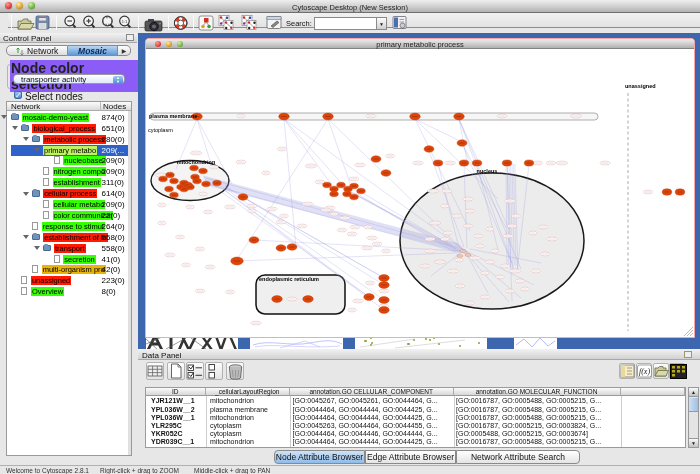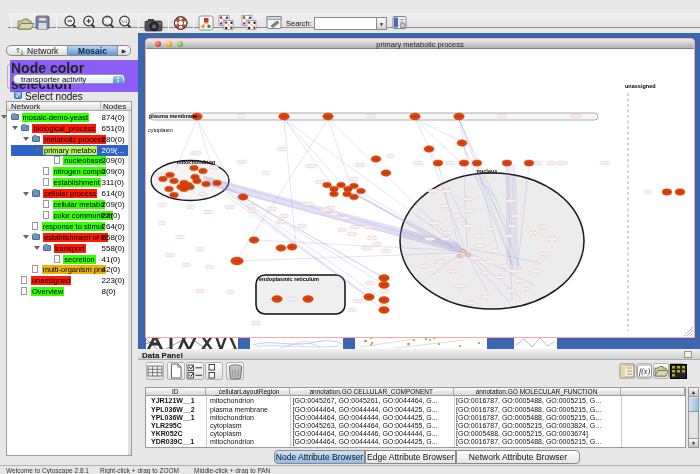--- a/index.html
+++ b/index.html
@@ -26,21 +26,21 @@
 
 
 #cp { left:0; top:33px; width:138px; height:432px; background:#e7e7e7; }
 #cp-head { position:absolute; left:0; top:0; width:137px; height:10px;
   background:linear-gradient(#f2f2f2,#d4d4d4); border-bottom:1px solid #a8a8a8; }
 #cp-head span { position:absolute; left:3px; top:1px; font-size:8px; color:#111; }
 #cp-float { position:absolute; right:3px; top:1px; width:8px; height:7px; border:1px solid #888; background:#eee; }
 #cp-tabs { position:absolute; left:6px; top:12px; width:125px; height:11px; }
 .cptab { position:absolute; top:0; height:11px; border:1px solid #8a8a8a; font-size:8.5px; text-align:center; line-height:10px; color:#111; background:linear-gradient(#fefefe,#dcdcdc); }
 #tab-net { left:0; width:62px; border-radius:5px 0 0 5px; }
-#tab-mos { left:62px; width:50px; background:linear-gradient(#b9d6f2,#5f98d8); border-left:none; font-weight:bold; color:#0a2a52; }
+#tab-mos { left:62px; width:50px; background:linear-gradient(#b9d6f2,#5f98d8); border-left:none; font-weight:bold; color:#0a2a52;font-style:italic; }
 #tab-arr { left:112px; width:13px; border-left:none; border-radius:0 5px 5px 0; font-size:6px; color:#333; }
 #groupbox { position:absolute; left:7px; top:31px; width:124px; height:25px; border:1px solid #b4b4b4; border-radius:3px; }
 #groupbox-lbl { position:absolute; left:10px; top:26.5px; font-size:14px; font-weight:bold; color:#222; background:#8b5cf6; padding:0 1px; }
 #combo { position:absolute; left:13px; top:41px; width:112px; height:10px; background:linear-gradient(#ffffff,#dfeafa); border:1px solid #9a9a9a; border-radius:4px; font-size:8px; color:#111; text-align:left; padding-left:7px; line-height:9px; }
 #combo-btn { position:absolute; right:1px; top:0.5px; width:10px; height:8px; background:linear-gradient(#9cc8f2,#4a8ad2); border-radius:2px; color:#fff; font-size:4px; line-height:4px; text-align:center; }
 #chk { position:absolute; left:14px; top:58px; width:8px; height:8px; background:linear-gradient(#9ec7ee,#4a8ad2); border:1px solid #3a6aa8; border-radius:2px; color:#fff; font-size:8px; line-height:7px; text-align:center; }
 #chk-lbl { position:absolute; left:25px; top:57.5px; font-size:10px; color:#111; }
 #treebox { position:absolute; left:6px; top:68px; width:125.5px; height:355px; background:#fff; border:1px solid #9a9a9a; }
 #treehdr { position:absolute; left:0; top:0; width:123.5px; height:9px; background:linear-gradient(#fdfdfd,#dadada); border-bottom:1px solid #aaa; font-size:8px; color:#111; }
 #treehdr .h1 { position:absolute; left:4px; top:0px; }
@@ -59,37 +59,43 @@
 #mdi { left:138px; top:33px; width:562px; height:316px; background:#3c66ae; }
 #netwin { position:absolute; left:7px; top:5px; width:550px; height:300px; background:#fff;
   border:1px solid #fca5a5; border-radius:4px 4px 0 0; }
 #nettitle { position:absolute; left:0; top:0; width:548px; height:10px;
   background:linear-gradient(#ededed,#cdcdcd 55%,#b0b0b0); border-bottom:1px solid #828282; border-radius:3px 3px 0 0; }
 #nettitle .tl { position:absolute; top:2px; width:6px; height:6px; border-radius:50%; }
 #nettitle span { position:absolute; left:0; width:548px; top:1px; text-align:center; font-size:7.5px; color:#222; }
 
 
 #dp { left:138px; top:349px; width:562px; height:116px; background:#e7e7e7; }
-#dp-head { position:absolute; left:0; top:0; width:562px; height:11px; background:linear-gradient(#f2f2f2,#d2d2d2); border-bottom:1px solid #a8a8a8;font-weight:bold; }
+#dp-head { position:absolute; left:0; top:0; width:562px; height:11px; background:linear-gradient(#f2f2f2,#d2d2d2); border-bottom:1px solid #a8a8a8; }
 #dp-head span { position:absolute; left:4px; top:1.5px; font-size:8px; color:#111; }
 #dp-float { position:absolute; right:8px; top:1.5px; width:8px; height:7px; border:1px solid #997; background:#eee; }
 .dbtn { position:absolute; top:13px; width:18px; height:18px; background:linear-gradient(#fcfcfc,#e3e3e3); border:1px solid #b2b2b2; border-radius:2px; }
 #dptable { position:absolute; left:7px; top:38px; width:541px; height:61px; background:#fff; border:1px solid #9a9a9a; }
 .dcol-hdr { position:absolute; top:0; height:8px; background:linear-gradient(#fbfbfb,#d7d7d7); border-right:1px solid #aaa; border-bottom:1px solid #999; font-size:6.5px; color:#111; text-align:center; }
 .drow { position:absolute; height:8px; font-size:7px; color:#111; white-space:nowrap; }
 #dptabs { position:absolute; left:136px; top:101px; height:14px; font-size:8.5px; }
 .dtab { position:absolute; top:0; height:14px; border:1px solid #8a8a8a; background:linear-gradient(#ffffff,#e4e4e4); color:#111; text-align:center; line-height:13px; }
 
 
 #status { left:0; top:465px; width:700px; height:9px; background:#e7e7e7; border-top:1px solid #b0b0b0; font-size:6.5px; color:#333; }
 #status span { position:absolute; top:1px; }
 </style>
 </head>
 <body>
 <div id="app">
+  <div class="abs" id="titlebar">
+    <div class="tl" style="left:5px;background:radial-gradient(circle at 35% 30%,#ff9a95,#dd3e38 60%,#a02622);"></div>
+    <div class="tl" style="left:16px;background:radial-gradient(circle at 35% 30%,#ffe9a8,#e0a123 60%,#a8730f);"></div>
+    <div class="tl" style="left:27.5px;background:radial-gradient(circle at 35% 30%,#d2f0a8,#72b53e 60%,#4a7a1e);"></div>
+    <div id="title-text">Cytoscape Desktop (New Session)</div>
+  </div>
 
   <div class="abs" id="toolbar">
     <div class="tsep" style="left:3px"></div>
     <svg class="abs" style="left:0;top:0" width="700" height="20" id="tbicons">
         <g transform="translate(10,4)">
           <path d="M0 12 L0 4 L4 4 L5.5 2 L10 2 L10 4 L13 4 L13 12 Z" fill="#c8c89a" stroke="#6b6b45" stroke-width="0.8"></path>
           <path d="M0 12 L3 6.5 L16 6.5 L13 12 Z" fill="#d8d8aa" stroke="#6b6b45" stroke-width="0.8"></path>
         </g>
 <g transform="translate(28,3)">
           <rect x="0" y="0" width="13" height="13" rx="1.5" fill="#7288a8" stroke="#46597a" stroke-width="0.8"></rect>
@@ -190,20 +196,24 @@
     <div class="tsep" style="left:48px"></div>
     <div class="tsep" style="left:130px"></div>
     <div class="tsep" style="left:160px"></div>
     <div class="tsep" style="left:185px"></div>
     <div id="searchlbl">Search:</div>
     <div id="searchbox"></div>
     <div id="searchdrop">▼</div>
   </div>
 
   <div class="abs" id="cp">
+    <div id="cp-head">
+        <span>Control Panel</span>
+        <div id="cp-float"></div>
+      </div>
     <div id="cp-tabs">
       <div class="cptab" id="tab-net"><svg width="9" height="9" style="vertical-align:-1.5px">
             <path d="M2 1 L2 6 M2 1 L0.5 2.5 M2 1 L3.5 2.5" stroke="#3a9a3a" stroke-width="1" fill="none"></path>
             <path d="M6 8 L6 3 M6 8 L4.5 6.5 M6 8 L7.5 6.5" stroke="#888" stroke-width="1" fill="none"></path>
           </svg> Network</div>
       <div class="cptab" id="tab-mos">Mosaic</div>
       <div class="cptab" id="tab-arr">▶</div>
     </div>
     <div id="groupbox"></div>
     <div id="groupbox-lbl">Node color selection</div>
@@ -794,21 +804,21 @@
         </div>
 <div style="position:absolute;left:550px;top:38px;width:11px;height:61px;background:#e4e4e4;border:1px solid #999">
           <div style="position:absolute;top:0;left:0;width:9px;height:9px;background:linear-gradient(#f8f8f8,#c2c2c2);border-bottom:1px solid #999;font-size:5px;text-align:center;line-height:9px;color:#222">▲</div>
           <div style="position:absolute;top:10px;left:0;width:9px;height:14px;background:linear-gradient(90deg,#cfe0f2,#9cc0e4);border-bottom:1px solid #999"></div>
           <div style="position:absolute;bottom:0;left:0;width:9px;height:9px;background:linear-gradient(#f8f8f8,#c2c2c2);border-top:1px solid #999;font-size:5px;text-align:center;line-height:9px;color:#222">▼</div>
         </div>
       </div>
     <div id="dptabs">
         <div class="dtab" style="left:0px;width:91px;background:linear-gradient(#cfe3f7,#8fbbe8);border-radius:4px 0 0 4px;">Node Attribute Browser</div>
 <div class="dtab" style="left:91px;width:91px;">Edge Attribute Browser</div>
-<div class="dtab" style="left:182px;width:124px;border-radius:0 4px 4px 0;">Network Attribute Browser</div>
+<div class="dtab" style="left:182px;width:124px;border-radius:0 4px 4px 0;">Network Attribute Search</div>
       </div>
   </div>
 
   <div class="abs" id="status">
     <span style="left:6px">Welcome to Cytoscape 2.8.1</span>
     <span style="left:100px">Right-click + drag to ZOOM</span>
     <span style="left:194px">Middle-click + drag to PAN</span>
   </div>
 </div>
 

